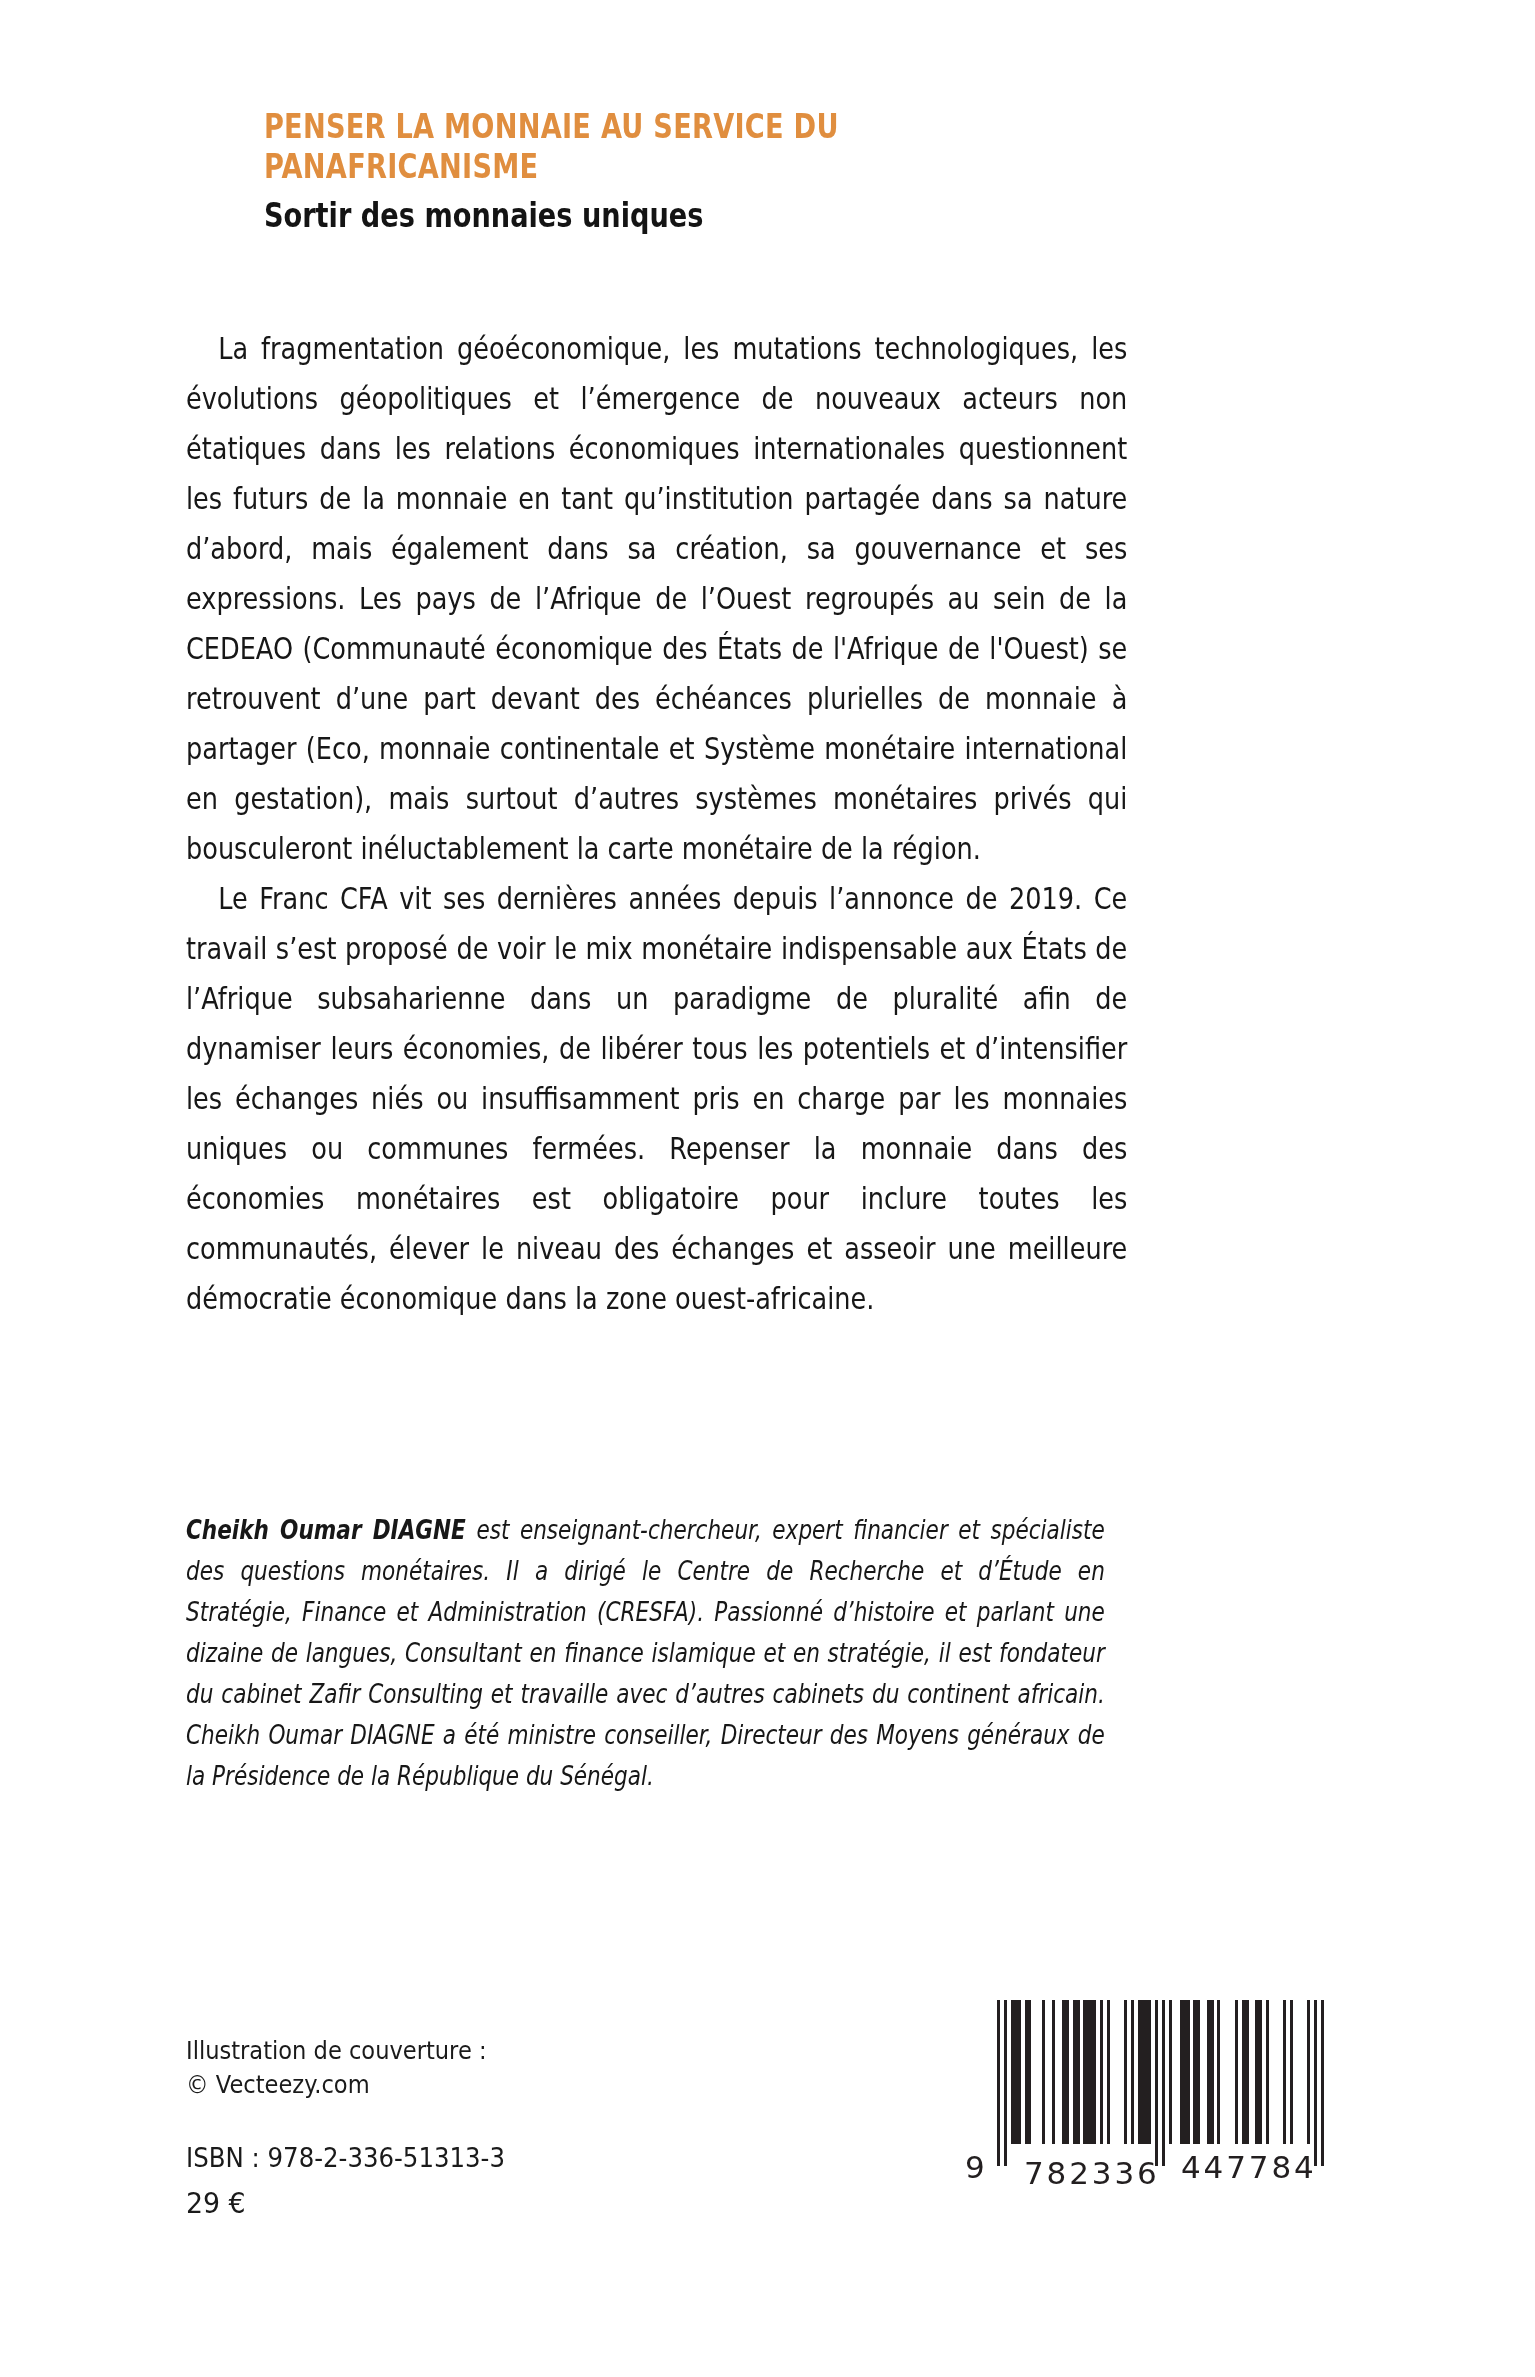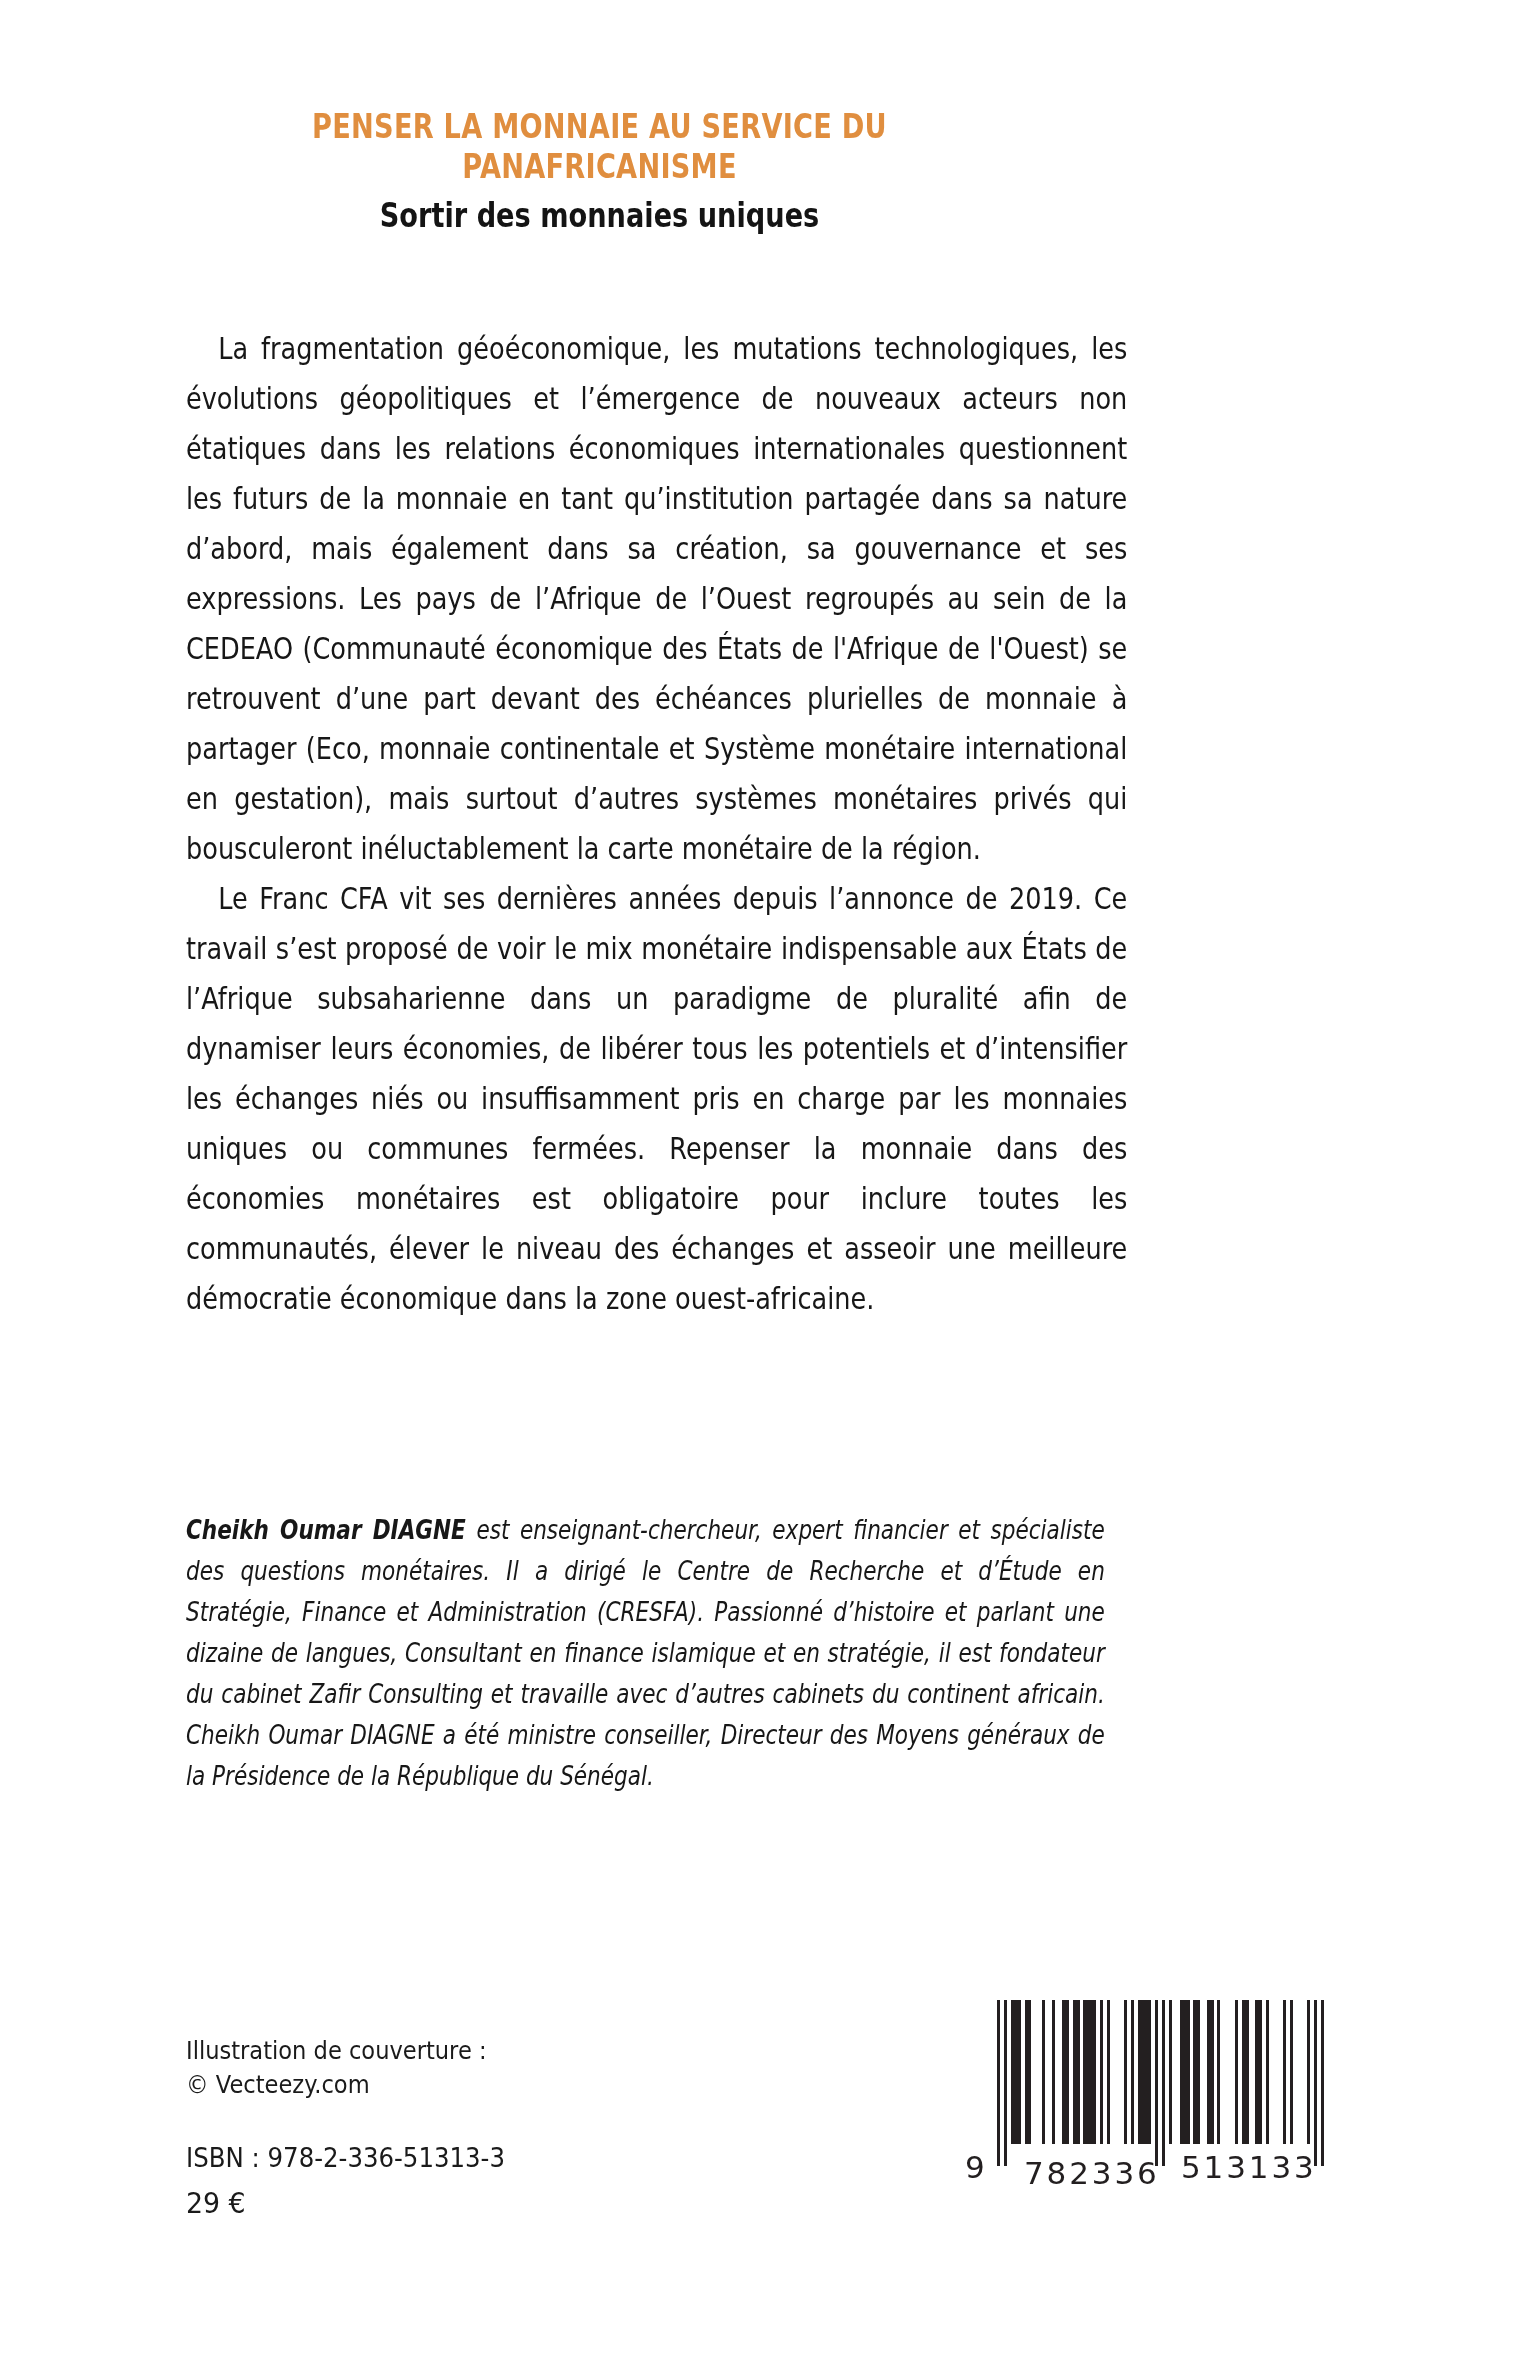--- a/index.html
+++ b/index.html
@@ -18,21 +18,20 @@
     font-family: "Liberation Sans", sans-serif;
     color: #1a1a1a;
   }
 
   
   .title-block {
     position: absolute;
     left: 180px;
     top: 107px;
     width: 839px;
-    text-align: center;
   }
 
   .main-title {
     font-family: "DejaVu Sans", sans-serif;
     font-weight: 700;
     font-size: 34px;
     line-height: 1.17;
     letter-spacing: 0.3px;
     color: #e08e3f;
     text-transform: uppercase;
@@ -247,17 +246,17 @@
         <span style="left: 286px; width: 3px;"></span>
         <span style="left: 293px; width: 3px;"></span>
         <span style="left: 310px; width: 3px;"></span>
         <span class="guard" style="left: 317px; width: 3px;"></span>
         <span class="guard" style="left: 324px; width: 3px;"></span>
       </div>
   </div>
   <div class="barcode-digits">
     <span class="lead">9</span>
     <span class="grp1">782336</span>
-    <span class="grp2">513133</span>
+    <span class="grp2">447784</span>
   </div>
 
 </div>
 
 
 </body></html>

